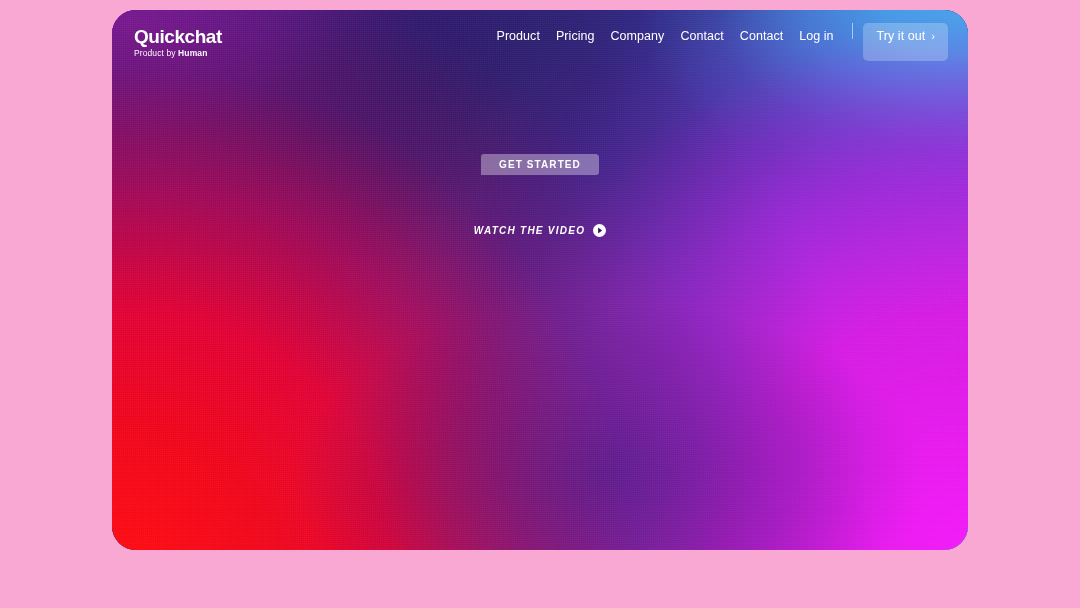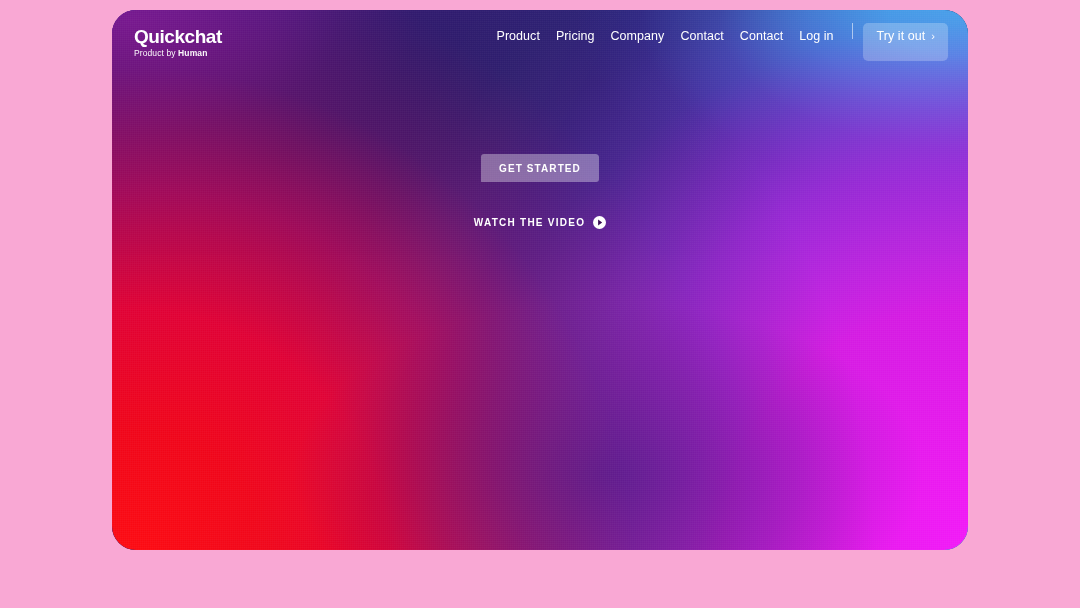--- a/index.html
+++ b/index.html
@@ -239,46 +239,47 @@
     background: #ffffff;
     color: #33333d;
     font-family: inherit;
     font-size: 11.5px;
     padding: 0 11px;
     border-radius: 3px 0 0 3px;
   }
   .email-input::placeholder { color: #8b8b97; opacity: 1; }
 
   .get-started {
-    height: 28px;
+    height: 21px;
     border: none;
     background: rgba(255,255,255,0.35);
     color: #ffffff;
     font-family: inherit;
     font-size: 10px;
     font-weight: 700;
     letter-spacing: 1.1px;
     padding: 0 18px;
     cursor: pointer;
     border-radius: 0 3px 3px 0;
     white-space: nowrap;
   }
 
   .watch {
-    margin-top: 32px;
+    margin-top: 40px;
     display: inline-flex;
     align-items: center;
     gap: 8px;
     color: #ffffff;
     font-size: 10px;
     font-weight: 700;
     letter-spacing: 1.25px;
     text-decoration: none;
     cursor: pointer;
     white-space: nowrap;
+    font-style: italic;
   }
   .play-icon {
     width: 13px; height: 13px;
     display: inline-block;
     flex: 0 0 auto;
   }
 </style>
 </head>
 <body>
 

